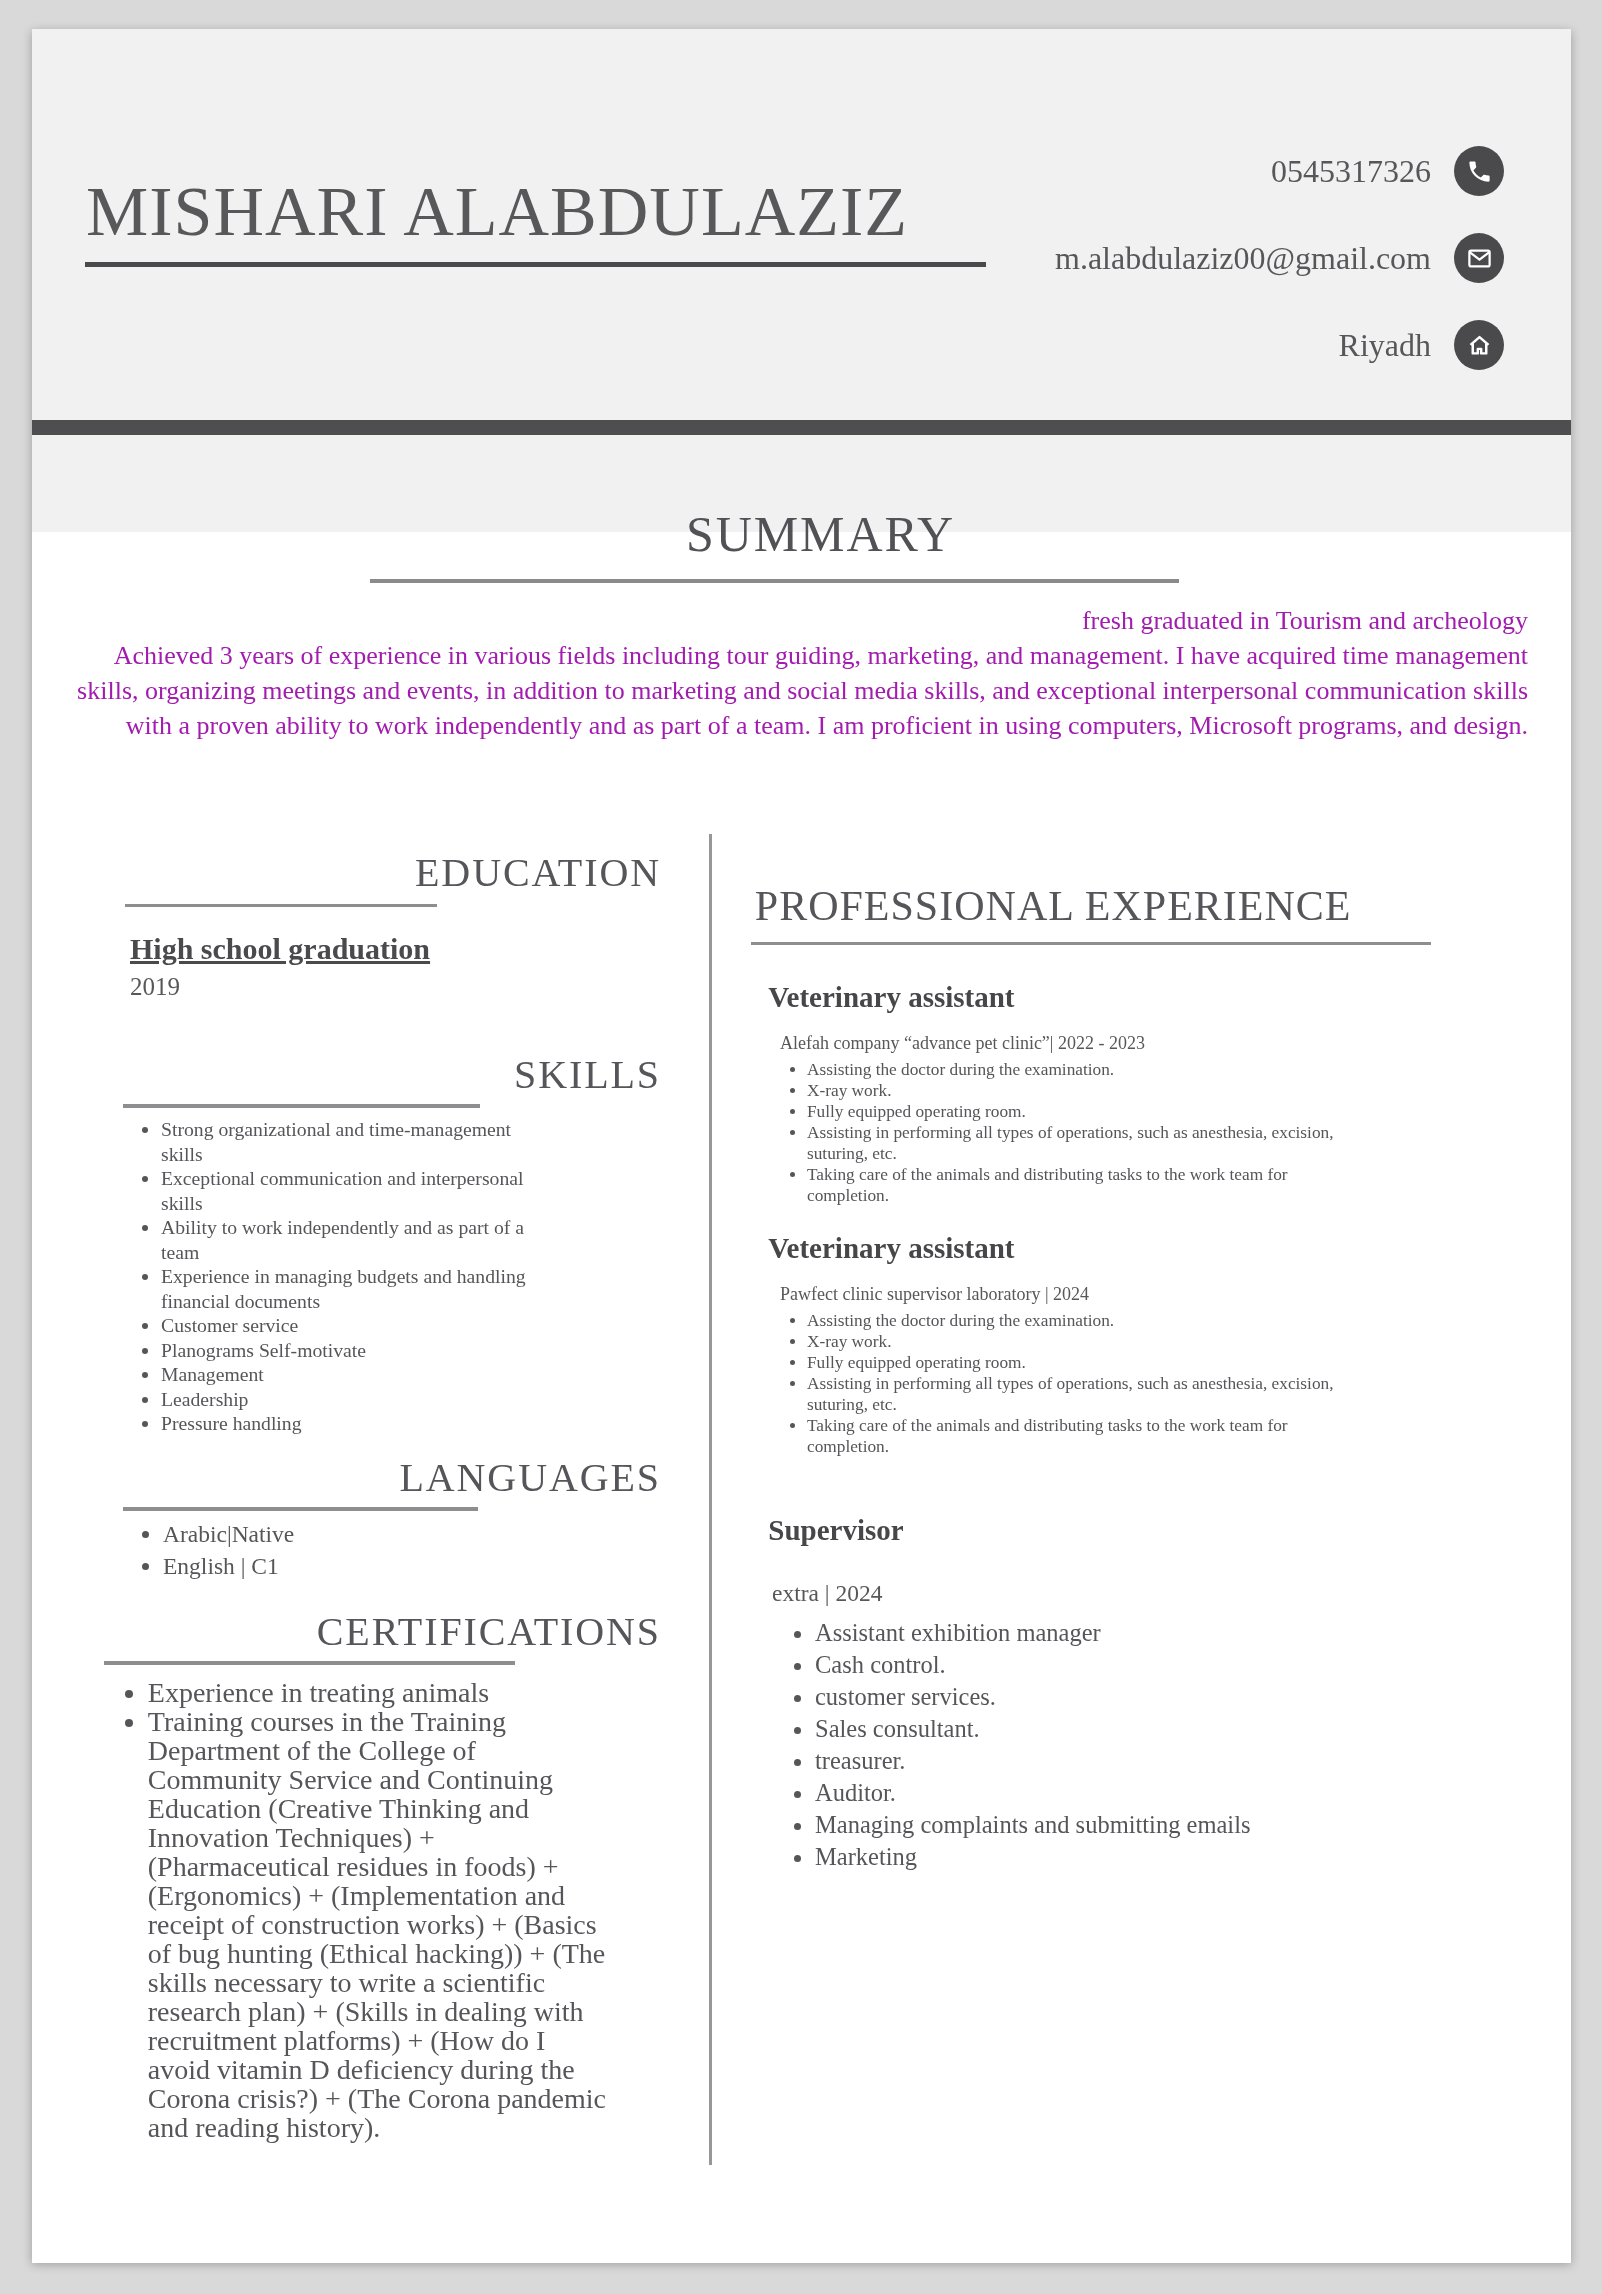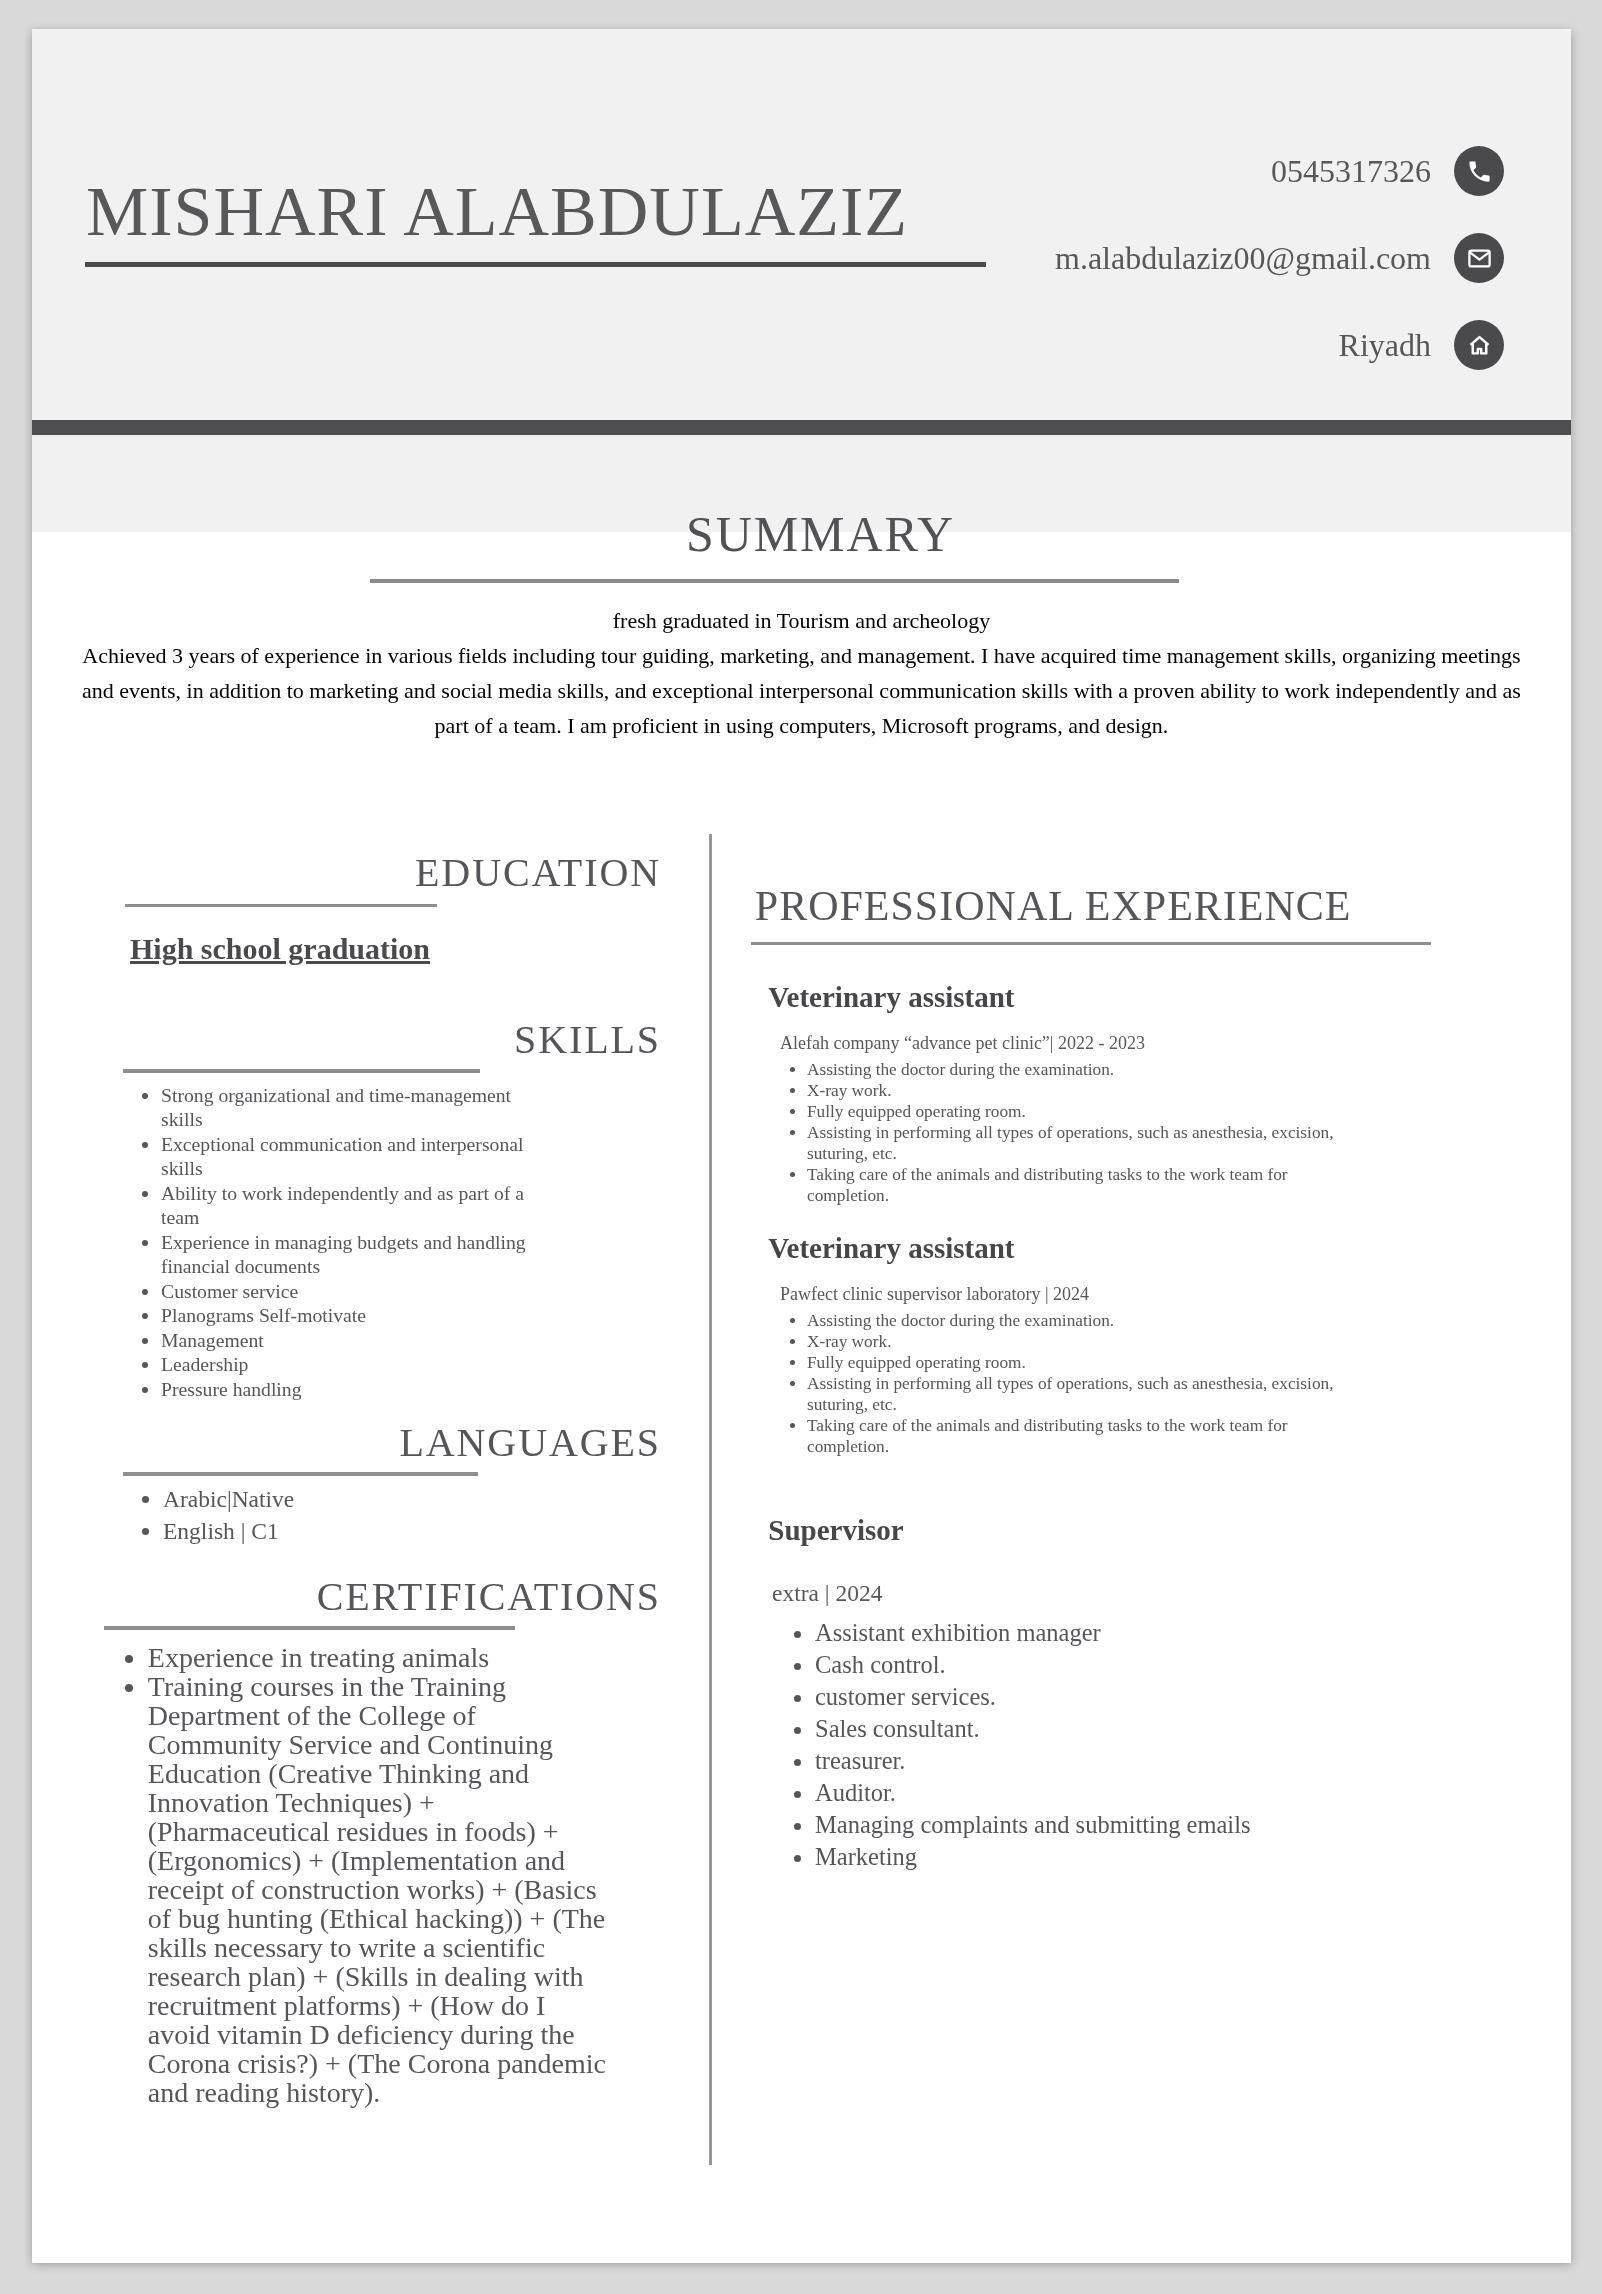--- a/index.html
+++ b/index.html
@@ -55,21 +55,21 @@
     position:absolute;left:0;top:476px;width:1577px;
     text-align:center;font-size:50px;line-height:58px;
     letter-spacing:1.9px;color:#515156;
   }
   .summary-rule{
     position:absolute;left:338px;top:550px;width:809px;height:3.8px;
     background:#8a8a8c;
   }
   .summary-body{
     position:absolute;left:43px;top:574px;width:1453px;
-    text-align:center;font-size:22px;line-height:35px;color:#000000;
+    text-align:right;font-size:26px;line-height:35px;color:#a21caf;
   }
   
   .vdivider{
     position:absolute;left:677px;top:805px;width:2.9px;height:1331px;
     background:#97979a;
   }
   .col-left{position:absolute;left:72px;top:821px;width:557px;}
   .col-right{position:absolute;left:719px;top:853px;width:686px;}
 
   .sec-title{
@@ -172,20 +172,21 @@
     <div>fresh graduated in Tourism and archeology</div>
     <div>Achieved 3 years of experience in various fields including tour guiding, marketing, and management. I have acquired time management skills, organizing meetings and events, in addition to marketing and social media skills, and exceptional interpersonal communication skills with a proven ability to work independently and as part of a team. I am proficient in using computers, Microsoft programs, and design.</div>
   </div>
 
   <div class="vdivider"></div>
 
   <div class="col-left">
     <div class="sec-title edu-title">EDUCATION</div>
     <div class="rule edu-rule"></div>
     <div class="degree">High school graduation</div>
+    <div class="degree-year">2019</div>
 
     <div class="sec-title skills-title">SKILLS</div>
     <div class="rule skills-rule"></div>
     <ul class="skills">
 
     <li>Strong organizational and time-management skills</li>
         <li>Exceptional communication and interpersonal skills</li>
         <li>Ability to work independently and as part of a team</li>
         <li>Experience in managing budgets and handling financial documents</li>
         <li>Customer service</li>

